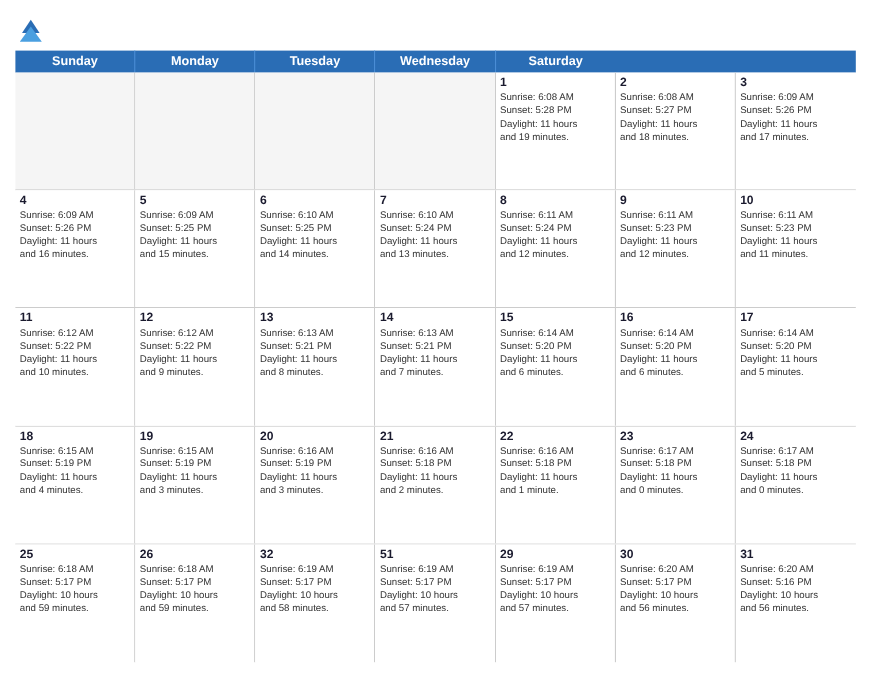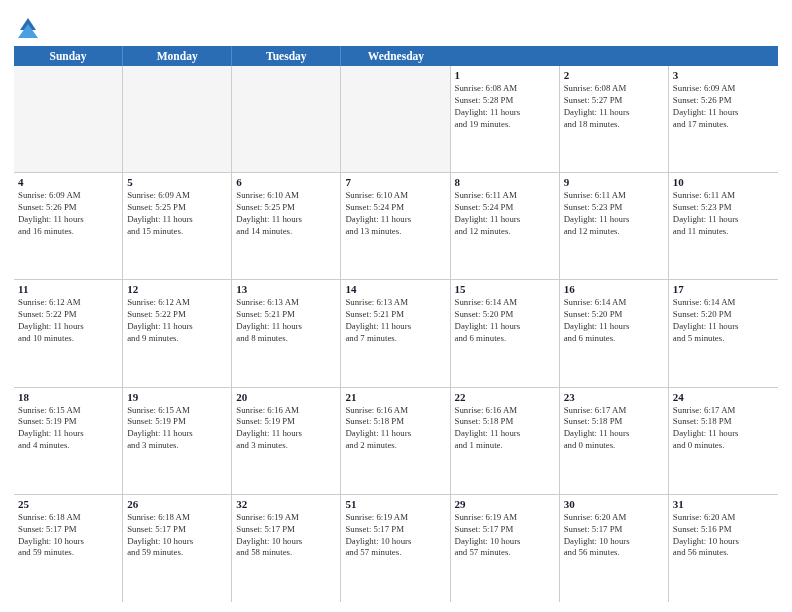--- a/index.html
+++ b/index.html
@@ -59,21 +59,20 @@
     }
     .subtitle {
       font-size: 13px;
       color: #333;
       margin-top: 2px;
     }
     .calendar {
       flex: 1;
       display: flex;
       flex-direction: column;
-      font-family: Liberation Serif, serif;
     }
     .cal-header {
       display: grid;
       grid-template-columns: repeat(7, 1fr);
       background: #2a6db5;
     }
     .cal-header-cell {
       color: #fff;
       font-size: 11.5px;
       font-weight: bold;
@@ -137,20 +136,21 @@
       <div class="subtitle"></div>
     </div>
   </div>
 
   <div class="calendar">
     <div class="cal-header" id="cal-header">
         <div class="cal-header-cell">Sunday</div>
         <div class="cal-header-cell">Monday</div>
         <div class="cal-header-cell">Tuesday</div>
         <div class="cal-header-cell">Wednesday</div>
+        <div class="cal-header-cell">Saturday</div>
       </div>
     <div class="cal-body" id="cal-body">
         <div class="cal-row">
           <div class="cal-cell empty"></div>
           <div class="cal-cell empty"></div>
           <div class="cal-cell empty"></div>
           <div class="cal-cell empty"></div>
           <div class="cal-cell">
             <span class="day-num">1</span>
             <div class="day-info" style="white-space: pre-line;">Sunrise: 6:08 AM

